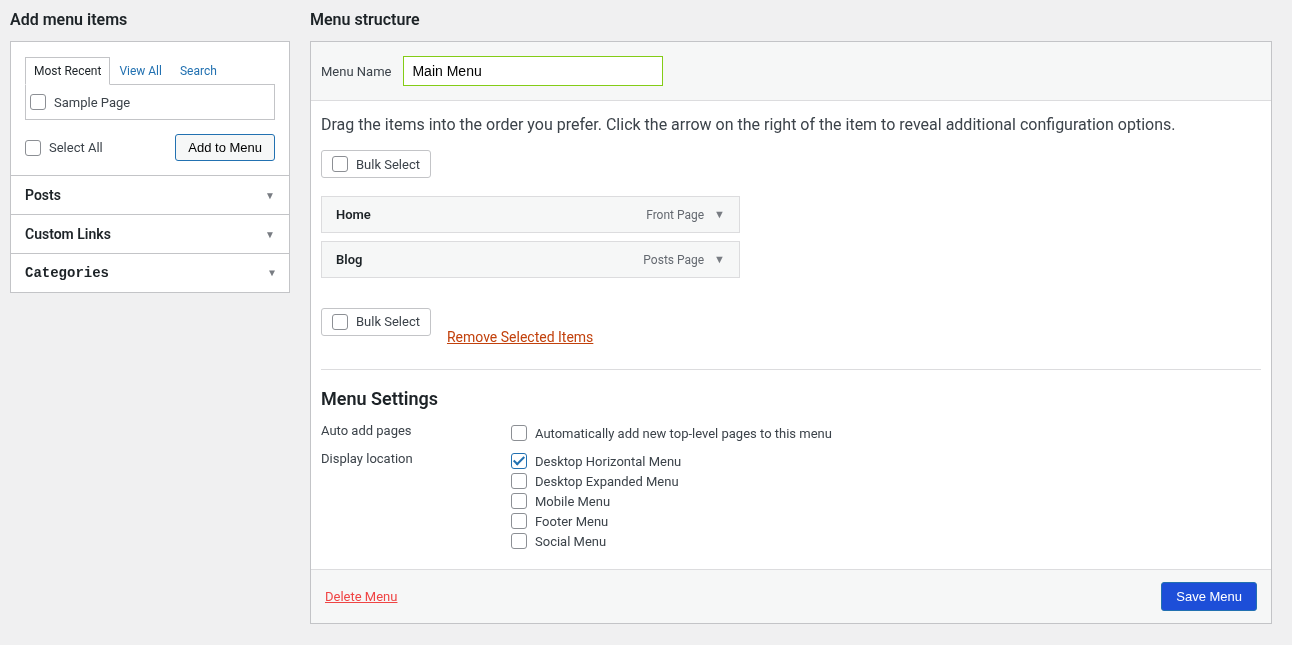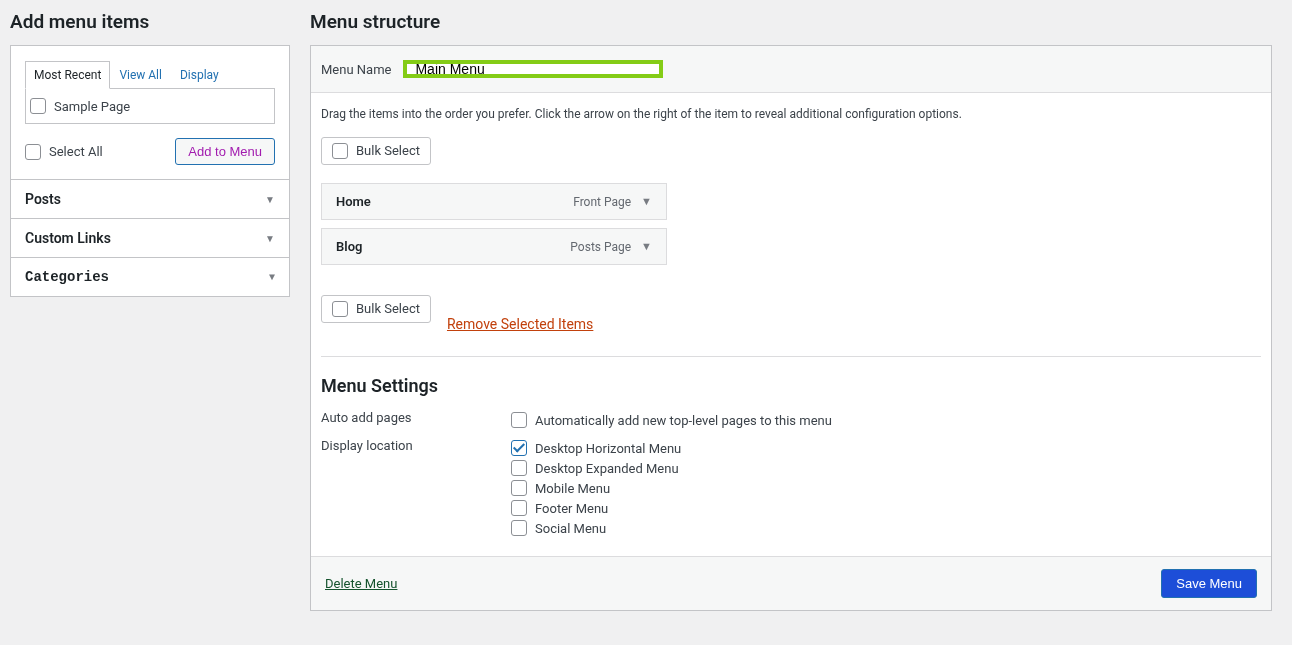--- a/index.html
+++ b/index.html
@@ -7,21 +7,21 @@
       font-family: -apple-system, BlinkMacSystemFont, "Segoe UI", Roboto, Oxygen-Sans, Ubuntu, Cantarell, "Helvetica Neue", sans-serif;
       font-size: 13px;
       color: #3c434a;
       background: #f0f0f1;
       padding: 10px 20px 20px 10px;
     }
     .wrap { display: flex; gap: 20px; }
     .col-left { width: 280px; flex: 0 0 280px; }
     .col-right { flex: 1; }
     h3.section-title {
-      font-size: 19px; font-weight: 600; color: #1d2327; margin: 0 0 12px 0;
+      font-size: 16px; font-weight: 600; color: #1d2327; margin: 0 0 12px 0;
     }
     
     .accordion { border: 1px solid #c3c4c7; background: #f6f7f7; }
     .acc-head {
       display: flex; justify-content: space-between; align-items: center;
       padding: 11px 14px; border-bottom: 1px solid #c3c4c7;
       font-size: 14px; font-weight: 600; color: #1d2327; cursor: pointer;
       background: #fff;
     }
     .acc-head:last-child { border-bottom: none; font-family: Liberation Mono, monospace; }
@@ -45,83 +45,83 @@
     .wp-checkbox:checked { background: #fff; border-color: #2271b1; }
     .wp-checkbox:checked::after {
       content: ""; position: absolute; left: 4px; top: 0px; width: 4px; height: 9px;
       border: solid #2271b1; border-width: 0 2px 2px 0; transform: rotate(45deg);
     }
     .acc-actions {
       display: flex; justify-content: space-between; align-items: center;
       margin-top: 14px;
     }
     .btn-secondary {
-      background: #f6f7f7; border: 1px solid #2271b1; color: #a21caf;
+      background: #f6f7f7; border: 1px solid #2271b1; color: #000000;
       padding: 5px 12px; border-radius: 3px; font-size: 13px; cursor: pointer;
     }
     
     .menu-frame { border: 1px solid #c3c4c7; background: #fff; }
     .menu-header {
       background: #f6f7f7; padding: 14px 10px;
       border-bottom: 1px solid #dcdcde;
       display: flex; align-items: center; gap: 12px;
     }
     .menu-header label { font-size: 13px; }
     .menu-name-input {
-      border: 4px solid #84cc16; padding: 4px 8px; font-size: 14px;
-      width: 260px; height: 18px; background: #fff;
+      border: 1px solid #84cc16; padding: 4px 8px; font-size: 14px;
+      width: 260px; height: 30px; background: #fff;
     }
     .menu-body { padding: 14px 10px 10px; }
-    .instructions { font-size: 12px; color: #3c434a; margin-bottom: 16px; }
+    .instructions { font-size: 16px; color: #3c434a; margin-bottom: 16px; }
     .bulk-wrap {
-      display: inline-flex; gap: 8px;
+      display: inline-flex; align-items: center; gap: 8px;
       border: 1px solid #c3c4c7; border-radius: 3px; padding: 5px 10px;
       background: #fff; font-size: 13px; margin-bottom: 18px;
     }
     .menu-items-list { margin-bottom: 20px; }
     .menu-item {
-      width: 346px; border: 1px solid #dcdcde; background: #f6f7f7;
+      width: 419px; border: 1px solid #dcdcde; background: #f6f7f7;
       display: flex; justify-content: space-between; align-items: center;
       padding: 10px 14px; margin-bottom: 8px; font-size: 13px;
     }
     .menu-item .mi-title { font-weight: 600; color: #1d2327; }
     .menu-item .mi-right { display: flex; align-items: center; gap: 10px; color: #646970; font-size: 12px; }
     .mi-toggle { color:#787c82; font-size: 11px; cursor: pointer; }
     .bulk-row2 { display: flex; align-items: center; gap: 16px; margin-bottom: 24px; }
     .link-muted { color: #c2410c; text-decoration: underline; cursor: default; font-size: 14px; margin-top: 31px; }
     hr.sep { border: none; border-top: 1px solid #dcdcde; margin: 0 0 18px 0; }
     .menu-settings h4 { font-size: 18px; font-weight: 600; color: #1d2327; margin-bottom: 14px; }
     .ms-row { display: flex; margin-bottom: 8px; }
     .ms-label { width: 190px; font-size: 13px; color: #3c434a; }
     .ms-opts { flex: 1; }
     .ms-opts .check-row { padding: 2px 0; align-items: center; }
     .menu-footer {
       background: #f6f7f7; border-top: 1px solid #dcdcde;
       padding: 12px 14px; display: flex; justify-content: space-between; align-items: center;
     }
-    .link-danger { color: #14532d; text-decoration: underline; font-size: 13px; cursor: pointer; }
+    .link-danger { color: #ef4444; text-decoration: underline; font-size: 13px; cursor: pointer; }
     .btn-primary {
       background: #1d4ed8; border: 1px solid #2271b1; color: #fff;
       padding: 6px 14px; border-radius: 3px; font-size: 13px; cursor: pointer;
     }
   </style>
 </head>
 <body>
 
 <div class="wrap">
 
   <div class="col-left">
     <h3 class="section-title">Add menu items</h3>
     <div class="accordion">
 
       <div class="acc-body">
         <div class="tab-row">
           <span class="tab active">Most Recent</span>
           <span class="tab">View All</span>
-          <span class="tab">Display</span>
+          <span class="tab">Search</span>
         </div>
         <div class="tab-content">
           <label class="check-row">
             <input type="checkbox" class="wp-checkbox" style="">
             <span>Sample Page</span>
           </label>
         </div>
         <div class="acc-actions">
           <label class="check-row" style="padding:0;">
             <input type="checkbox" class="wp-checkbox" style="">

